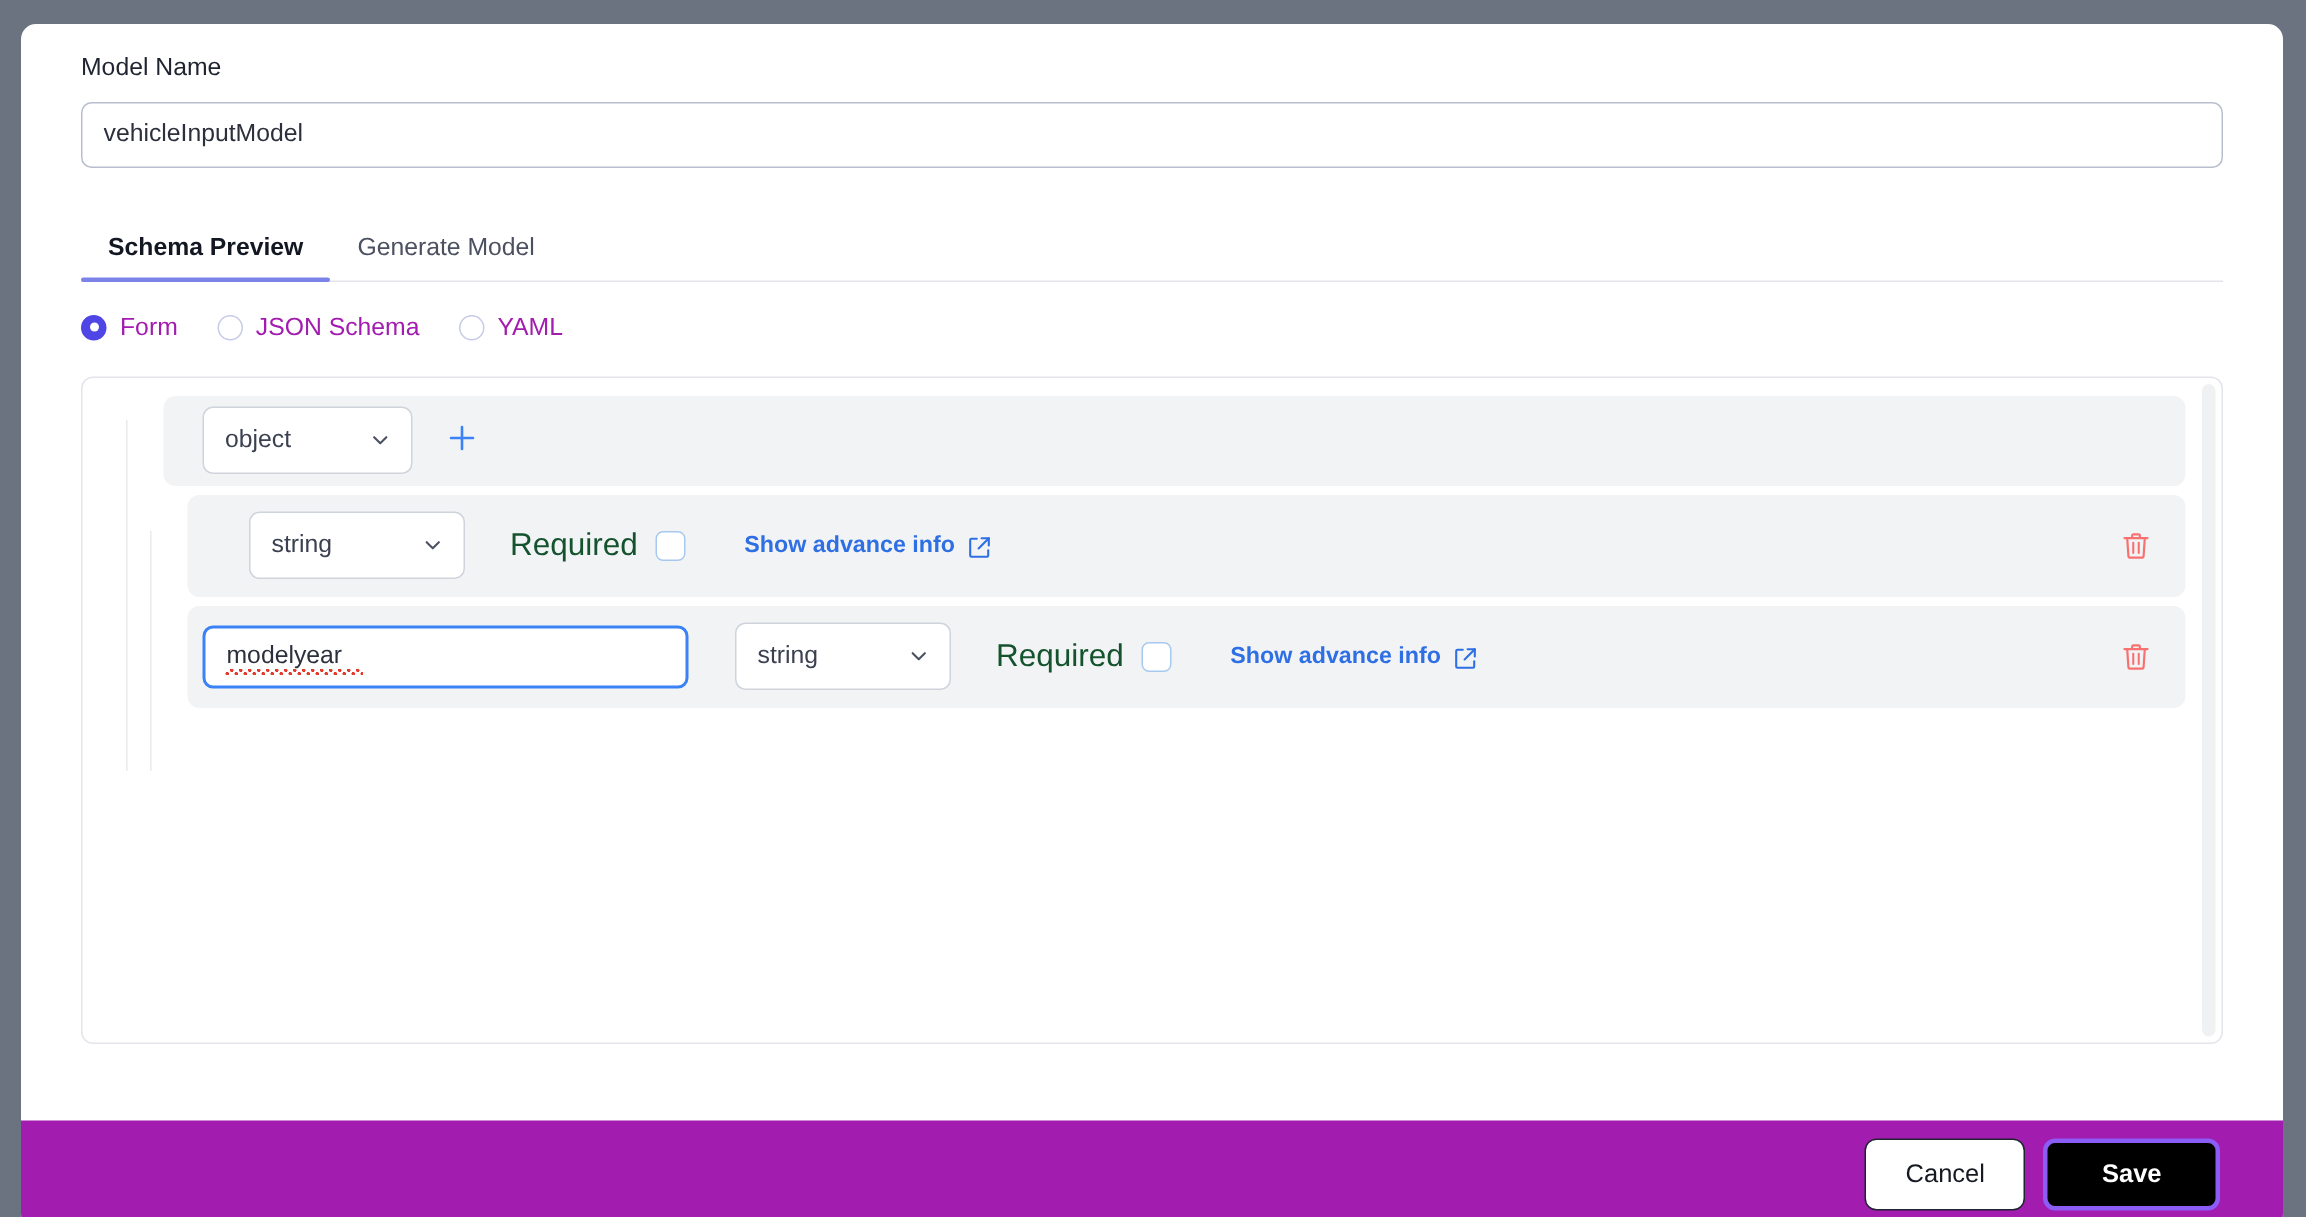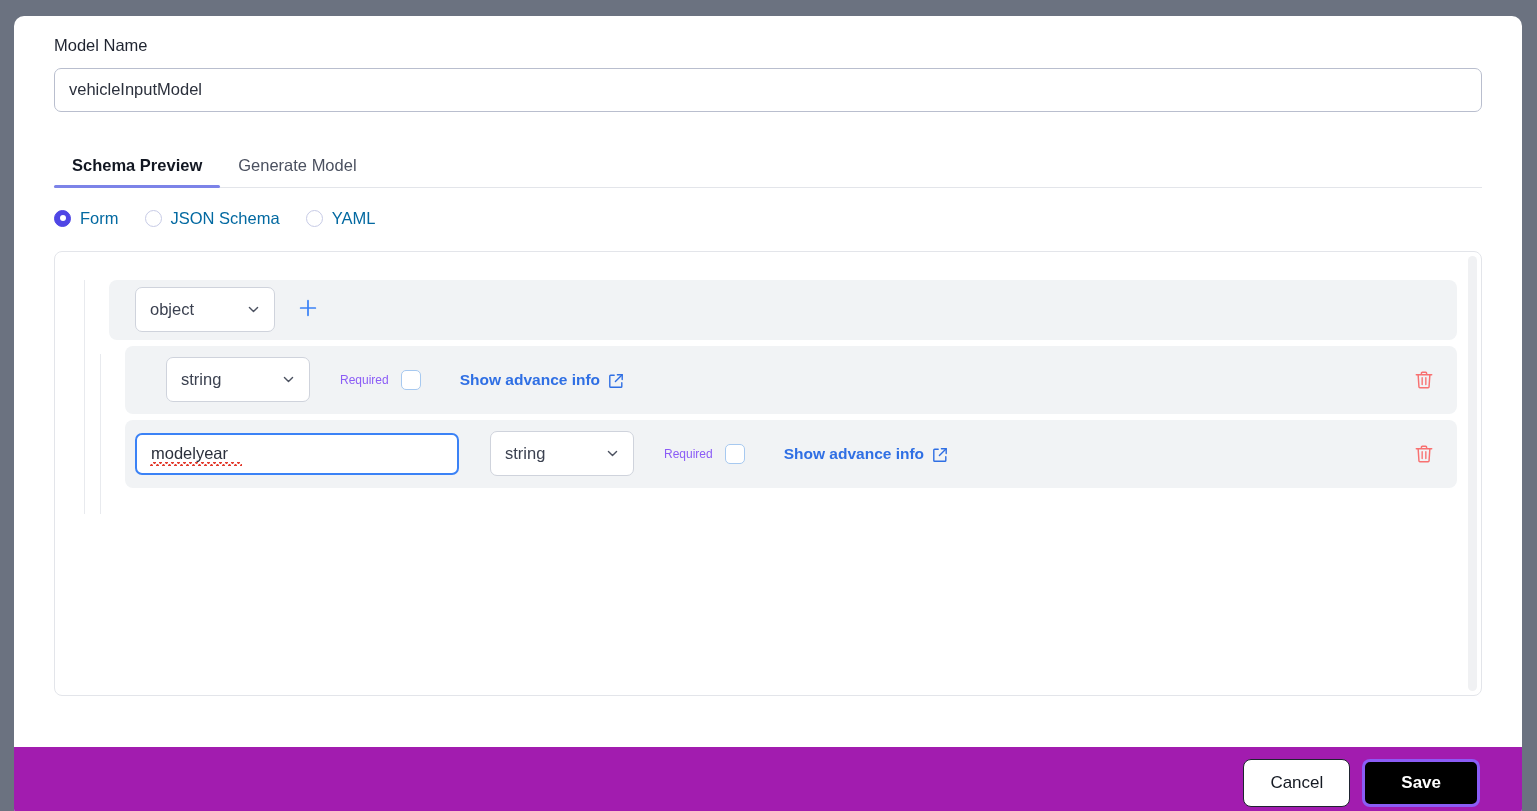--- a/index.html
+++ b/index.html
@@ -130,21 +130,21 @@
   .radio-item.checked .radio-dot {
     display: block;
     width: 6px;
     height: 6px;
     border-radius: 50%;
     background: #ffffff;
   }
 
   .radio-label {
     font-size: 16.5px;
-    color: #0369a1;
+    color: #a21caf;
   }
 
   
   .schema-card {
     margin-top: 23px;
     position: relative;
     height: 445px;
     border: 1px solid #e3e5ea;
     border-radius: 8px;
     background: #ffffff;
@@ -189,21 +189,20 @@
   
   .row {
     position: relative;
     margin-left: 54px;
     margin-right: 24px;
     background: #f1f3f5;
     border-radius: 8px;
     display: flex;
     align-items: center;
     height: 62px;
-    margin-top: 16px;
   }
 
   .row.object-row {
     height: 60px;
     margin-right: 24px;
     padding-left: 26px;
     gap: 20px;
   }
 
   .row.prop-row {
@@ -299,22 +298,22 @@
 
   .required-cell {
     margin-left: 30px;
     display: flex;
     align-items: center;
     gap: 12px;
     flex: 0 0 auto;
   }
 
   .required-label {
-    font-size: 12px;
-    color: #8b5cf6;
+    font-size: 21px;
+    color: #14532d;
   }
 
   .checkbox {
     width: 20px;
     height: 20px;
     border: 1.6px solid #a7c9f0;
     border-radius: 5px;
     background: #ffffff;
     cursor: pointer;
     flex: 0 0 auto;

